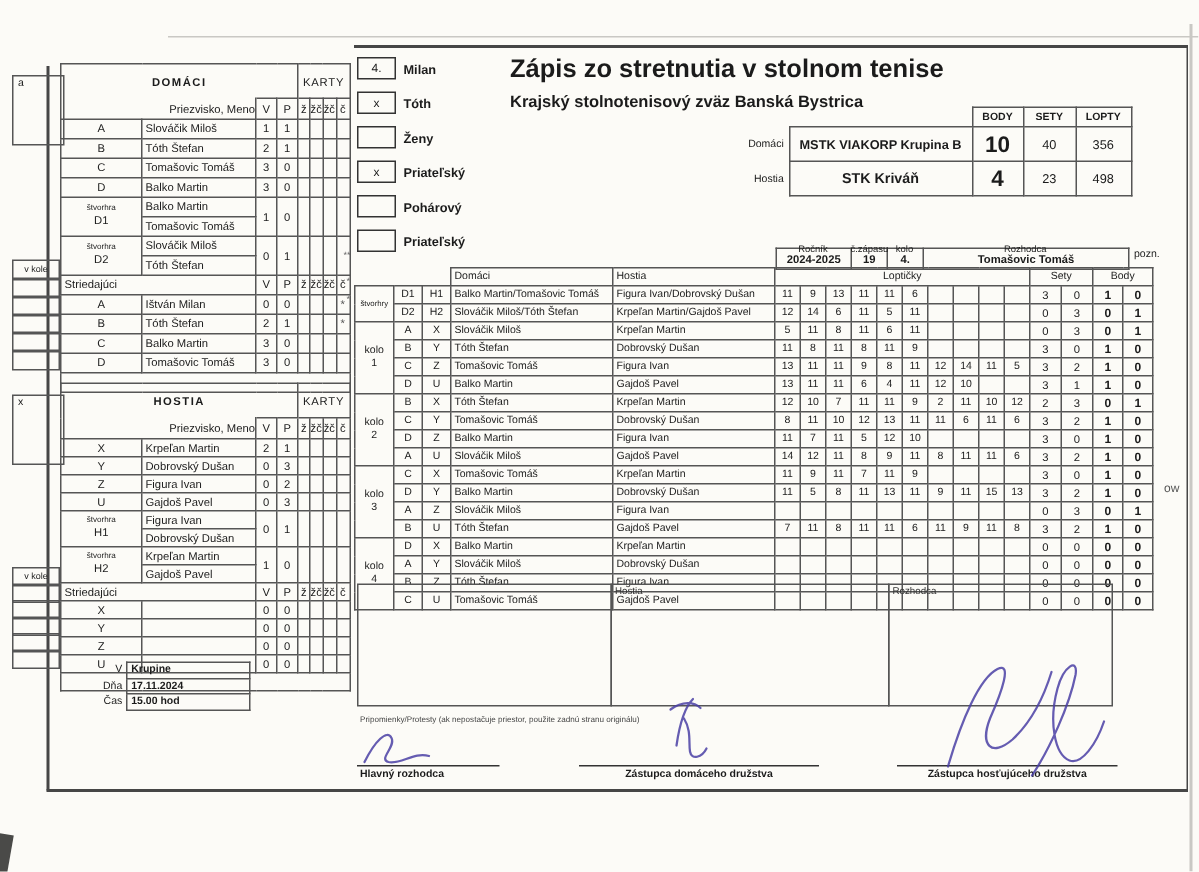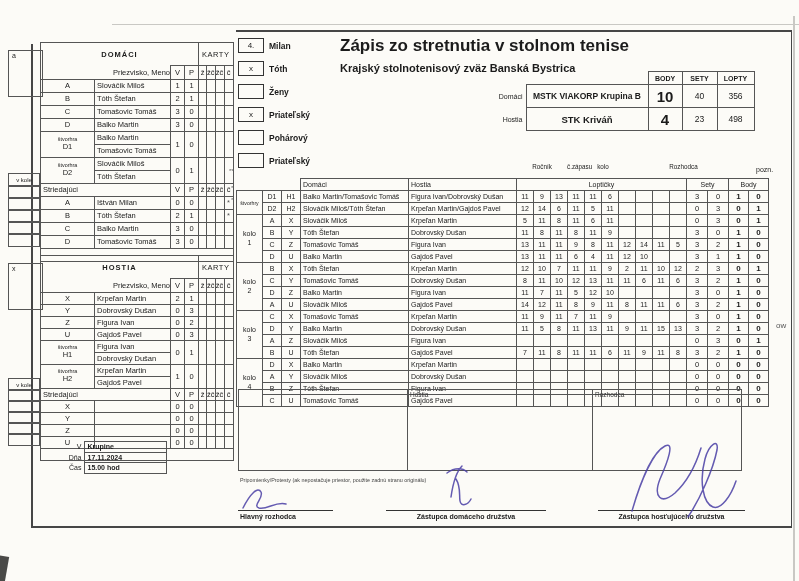--- a/index.html
+++ b/index.html
@@ -135,20 +135,36 @@
       <td>23</td>
       <td>498</td>
     </tr>
   </tbody>
 </table>
 
 <div class="abs" style="left:517px;top:155px;">
   <div style="height:10px;">
     <span class="metalbl" style="width:50px;">Ročník</span><span class="metalbl" style="width:24px;">č.zápasu</span><span class="metalbl" style="width:24px;">kolo</span><span class="metalbl" style="width:137px;">Rozhodca</span>
   </div>
+  <table class="meta">
+    <colgroup>
+        <col style="width:50px">
+        <col style="width:24px">
+        <col style="width:24px">
+        <col style="width:137px">
+      </colgroup>
+    <tbody>
+        <tr>
+      <td>2024-2025</td>
+      <td>19</td>
+      <td>4.</td>
+      <td>Tomašovic Tomáš</td>
+    </tr>
+      </tbody>
+  </table>
 </div>
 <div class="pozn" style="left:756px;top:166px;">pozn.</div>
 
 <div id="domaci-panel" class="abs" style="left:40px;top:42px;">
     <table class="panel">
       <colgroup>
         <col style="width: 54px;">
         <col style="width: 76px;">
         <col style="width: 14px;">
         <col style="width: 14px;">

